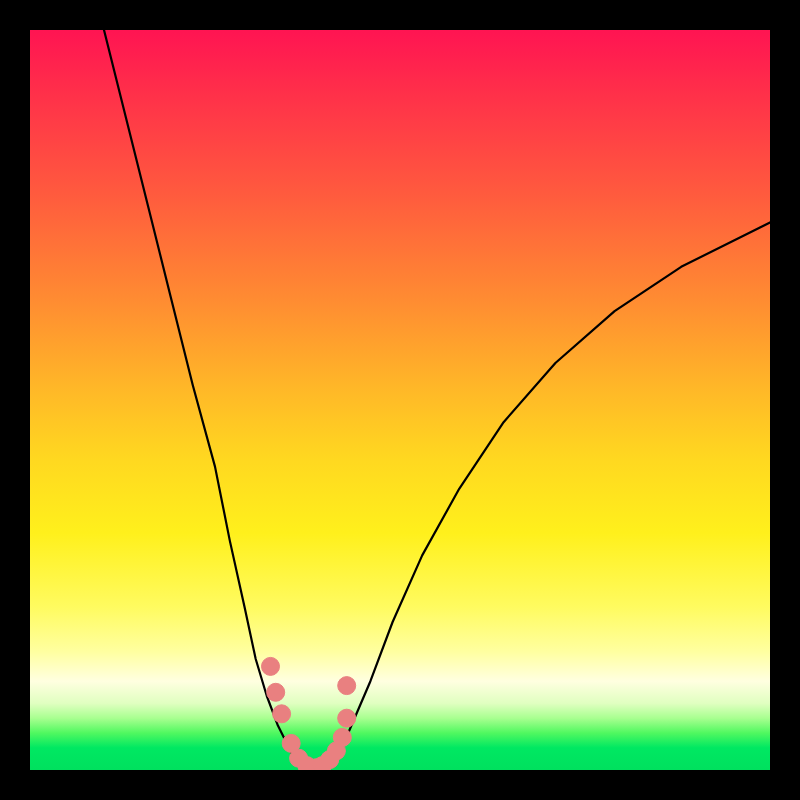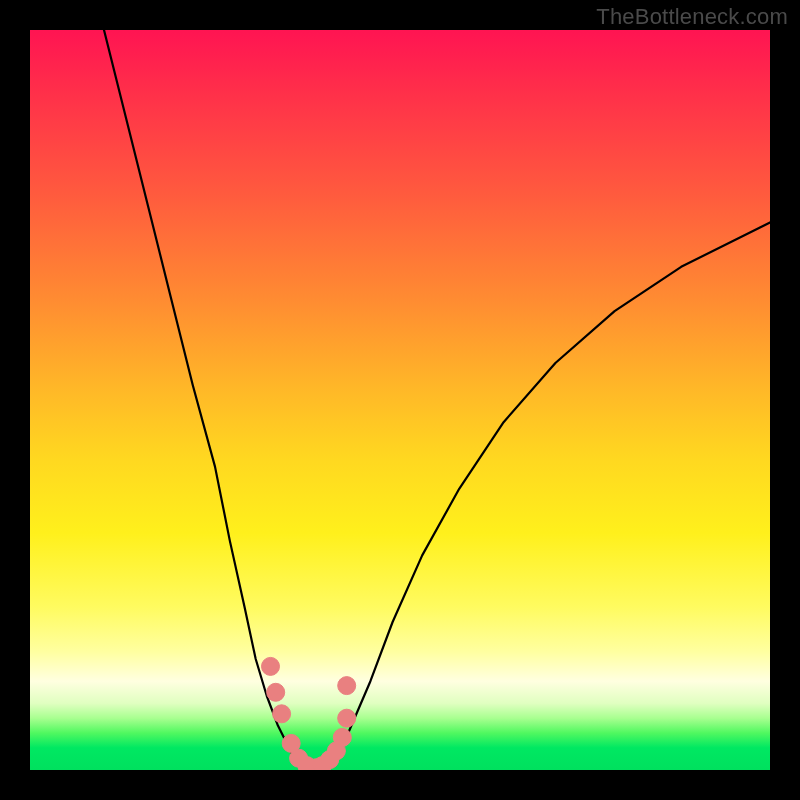--- a/index.html
+++ b/index.html
@@ -88,14 +88,13 @@
           <circle cx="285.6" cy="737.8" r="9" fill="#e98080" stroke="#e98080"></circle>
           <circle cx="292.3" cy="735.6" r="9" fill="#e98080" stroke="#e98080"></circle>
           <circle cx="299.7" cy="729.6" r="9" fill="#e98080" stroke="#e98080"></circle>
           <circle cx="306.4" cy="720.8" r="9" fill="#e98080" stroke="#e98080"></circle>
           <circle cx="312.3" cy="707.4" r="9" fill="#e98080" stroke="#e98080"></circle>
           <circle cx="316.7" cy="688.2" r="9" fill="#e98080" stroke="#e98080"></circle>
           <circle cx="316.7" cy="655.6" r="9" fill="#e98080" stroke="#e98080"></circle>
         </g>
     </svg>
   </div>
-  <div class="watermark">TheBottleneck.com</div>
 </div>
 
 </body></html>

